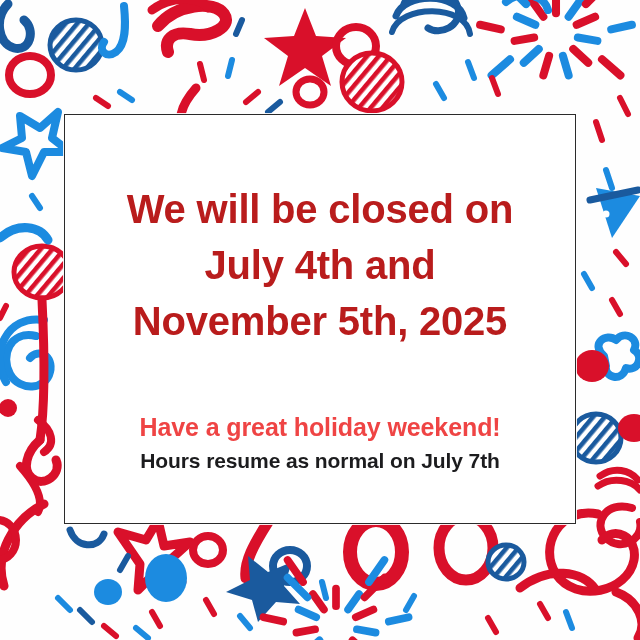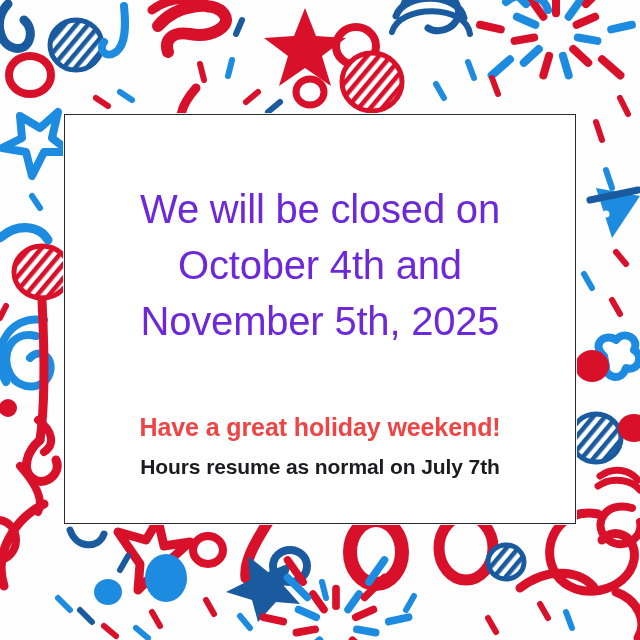--- a/index.html
+++ b/index.html
@@ -45,22 +45,22 @@
   }
   .headline-block {
     margin-top: 66px;
     width: 100%;
     text-align: center;
   }
   .headline-line {
     display: block;
     font-size: 40px;
     line-height: 56px;
-    font-weight: 400;
-    color: #6d28d9;
+    font-weight: 700;
+    color: #b91c1c;
     letter-spacing: -0.2px;
     white-space: nowrap;
   }
   .subtext-block {
     margin-top: 62px;
     width: 100%;
     text-align: center;
   }
   .subtext-primary {
     display: block;
@@ -72,21 +72,21 @@
     white-space: nowrap;
   }
   .subtext-secondary {
     display: block;
     font-size: 21px;
     line-height: 30px;
     font-weight: bold;
     color: #1c1c1e;
     letter-spacing: -0.1px;
     white-space: nowrap;
-    margin-top: 9px;
+    margin-top: 3px;
   }
 </style>
 </head>
 <body>
 
 <div id="stage">
 
   <svg id="doodle-bg" viewBox="0 0 640 640" xmlns="http://www.w3.org/2000/svg">
     <defs>
       <pattern id="stripes-red" width="9" height="9" patternTransform="rotate(40)" patternUnits="userSpaceOnUse">
@@ -262,21 +262,21 @@
       <line x1="612" y1="300" x2="620" y2="314" stroke="#d9102a" stroke-width="6"></line>
       <line x1="584" y1="274" x2="592" y2="288" stroke="#1c8be0" stroke-width="6"></line>
       <line x1="616" y1="252" x2="626" y2="264" stroke="#d9102a" stroke-width="6"></line>
     </g>
   </svg>
 
   <div id="notice-card">
 
     <div class="headline-block">
       <span class="headline-line">We will be closed on</span>
-      <span class="headline-line">October 4th and</span>
+      <span class="headline-line">July 4th and</span>
       <span class="headline-line">November 5th, 2025</span>
     </div>
 
     <div class="subtext-block">
       <span class="subtext-primary">Have a great holiday weekend!</span>
       <span class="subtext-secondary">Hours resume as normal on July 7th</span>
     </div>
 
   </div>
 

